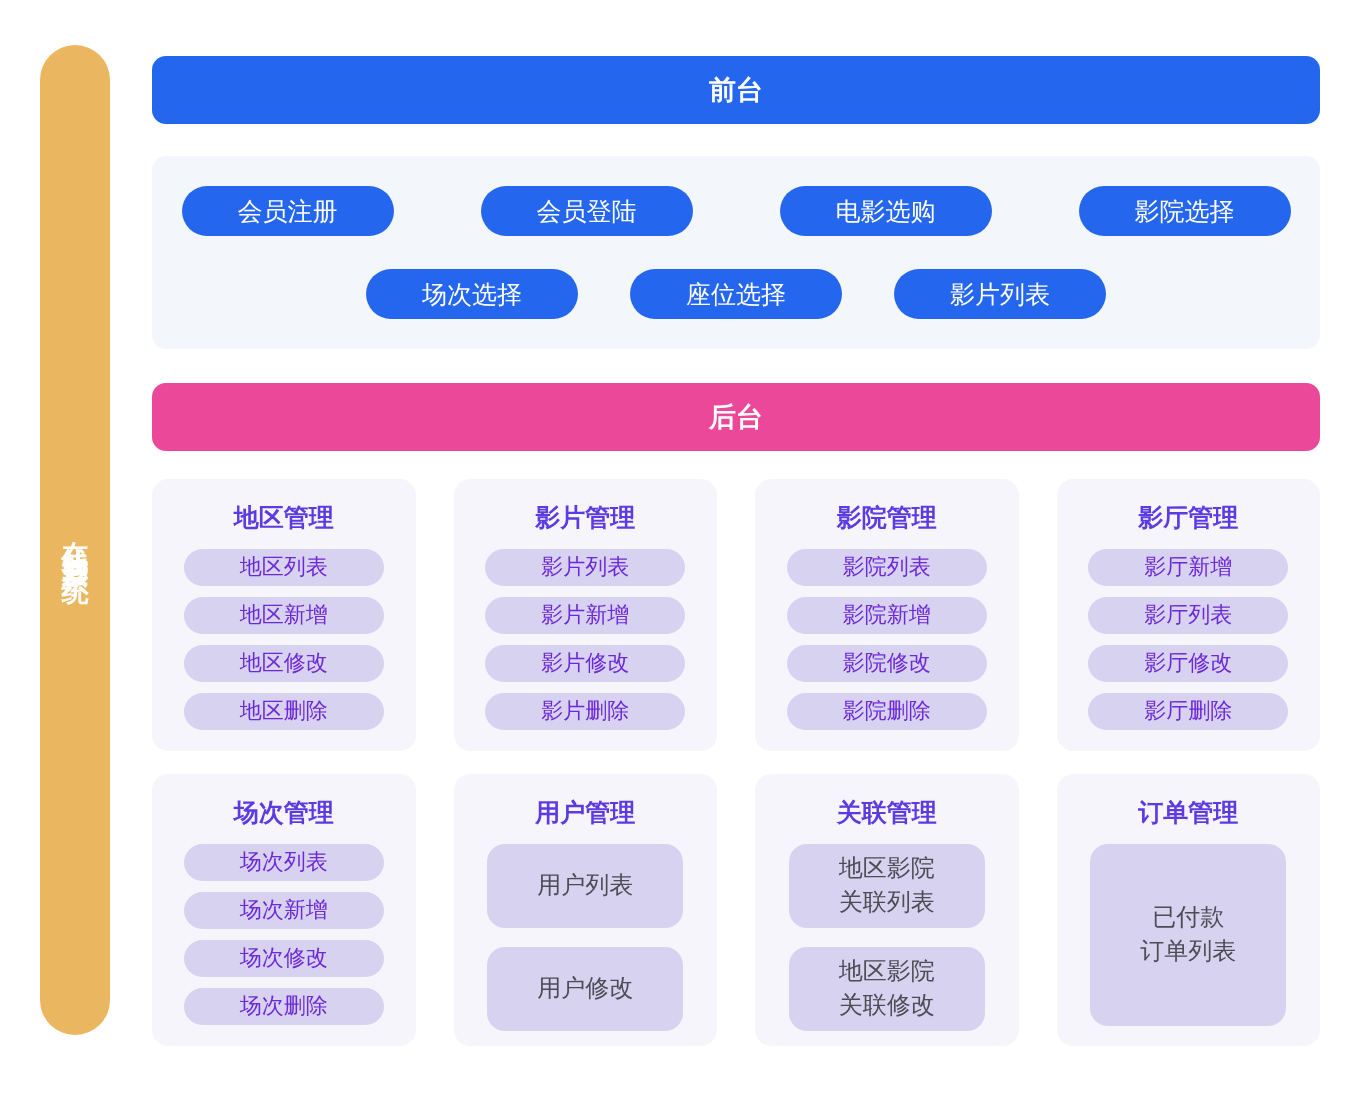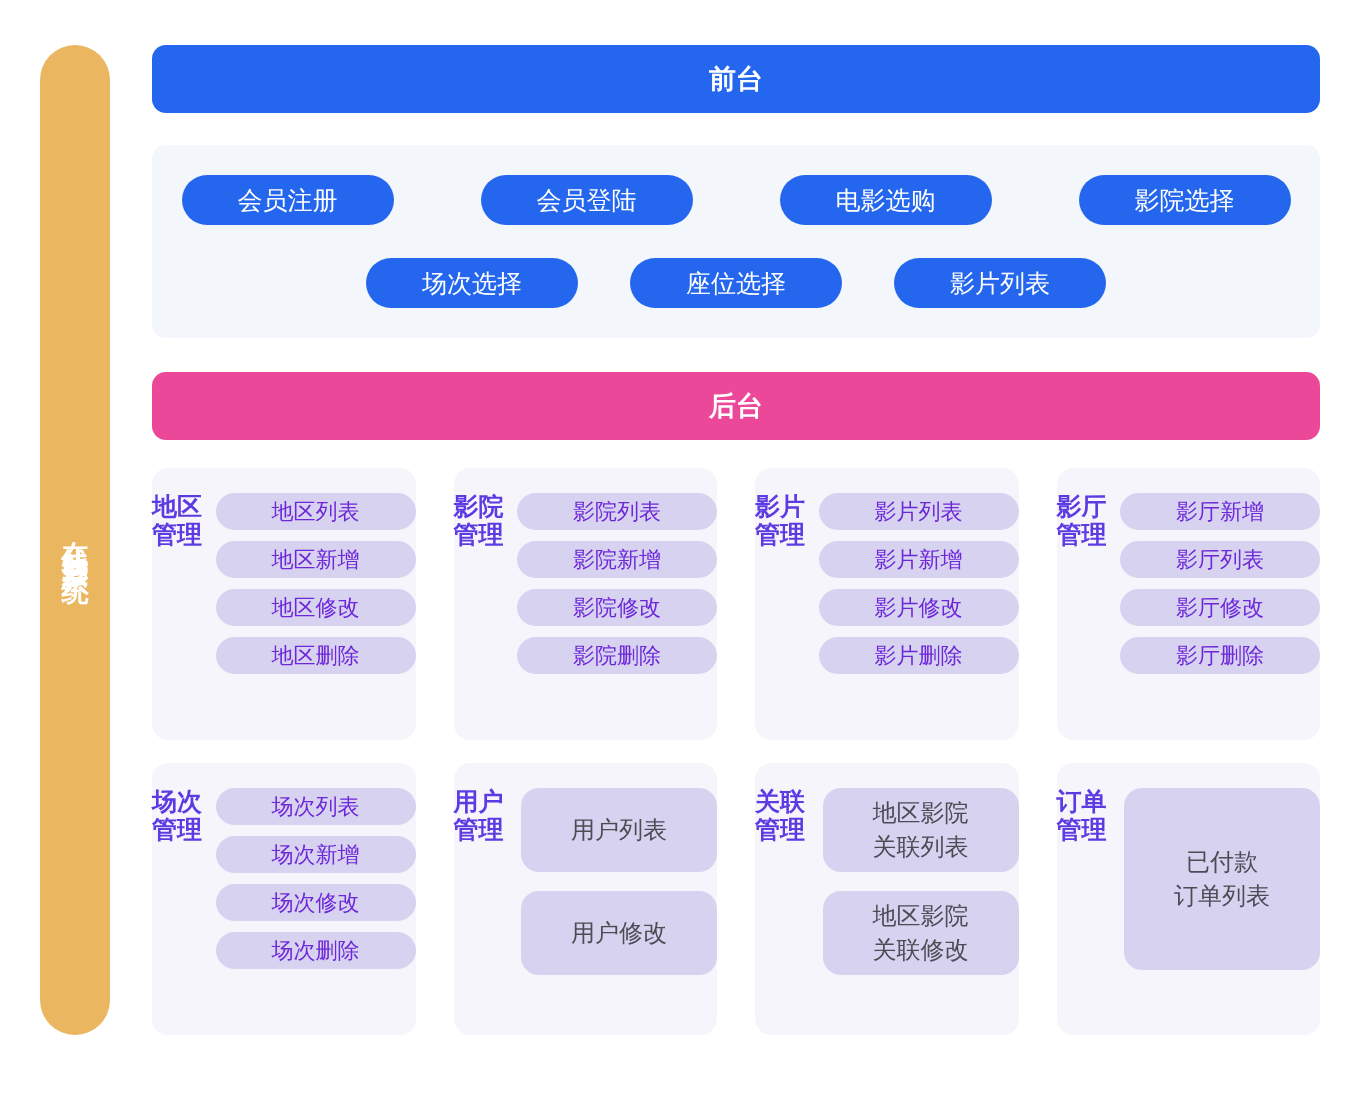--- a/index.html
+++ b/index.html
@@ -11,21 +11,21 @@
     width: 70px; height: 990px;
     background: #EAB660; border-radius: 35px;
     display: flex; align-items: center; justify-content: center;
   }
   .side-text {
     writing-mode: vertical-rl; text-orientation: upright;
     color: #ffffff; font-weight: bold; font-size: 27px;
     letter-spacing: 7px;
   }
 
-  .main { position: absolute; left: 152px; top: 45px; width: 1168px; }
+  .main { position: absolute; left: 152px; top: 56px; width: 1168px; }
 
   .band {
     height: 68px; border-radius: 14px;
     display: flex; align-items: center; justify-content: center;
     color: #ffffff; font-size: 27px; font-weight: bold;
   }
   .band-front { background: #2467EE; }
   .band-back  { background: #ec4899; margin-top: 34px; }
 
   .front-panel {
@@ -46,21 +46,21 @@
   .grid {
     margin-top: 28px;
     display: grid;
     grid-template-columns: repeat(4, 1fr);
     grid-template-rows: 272px 272px;
     column-gap: 38px; row-gap: 23px;
   }
   .card {
     background: #F6F5FB; border-radius: 16px;
     padding-top: 25px;
-    display: flex; flex-direction: row; 
+    display: flex; flex-direction: column; align-items: center; font-family: Liberation Serif, serif;
   }
   .card-title {
     font-size: 25px; font-weight: bold; color: #5C3BE2;
     margin-bottom: 17px; line-height: 1.1;
   }
   .item-list { display: flex; flex-direction: column; align-items: center; gap: 11px; }
   .item-list.boxes { gap: 19px; }
   .cpill {
     width: 200px; height: 37px;
     background: #D7D2EF; border-radius: 19px;
@@ -113,36 +113,36 @@
       <div class="card-title">地区管理</div>
       <div class="item-list">
         <div class="cpill">地区列表</div>
         <div class="cpill">地区新增</div>
         <div class="cpill">地区修改</div>
         <div class="cpill">地区删除</div>
       </div>
     </div>
 
     <div class="card">
+      <div class="card-title">影片管理</div>
+      <div class="item-list">
+        <div class="cpill">影片列表</div>
+        <div class="cpill">影片新增</div>
+        <div class="cpill">影片修改</div>
+        <div class="cpill">影片删除</div>
+      </div>
+    </div>
+
+    <div class="card">
       <div class="card-title">影院管理</div>
       <div class="item-list">
         <div class="cpill">影院列表</div>
         <div class="cpill">影院新增</div>
         <div class="cpill">影院修改</div>
         <div class="cpill">影院删除</div>
-      </div>
-    </div>
-
-    <div class="card">
-      <div class="card-title">影片管理</div>
-      <div class="item-list">
-        <div class="cpill">影片列表</div>
-        <div class="cpill">影片新增</div>
-        <div class="cpill">影片修改</div>
-        <div class="cpill">影片删除</div>
       </div>
     </div>
 
     <div class="card">
       <div class="card-title">影厅管理</div>
       <div class="item-list">
         <div class="cpill">影厅新增</div>
         <div class="cpill">影厅列表</div>
         <div class="cpill">影厅修改</div>
         <div class="cpill">影厅删除</div>

